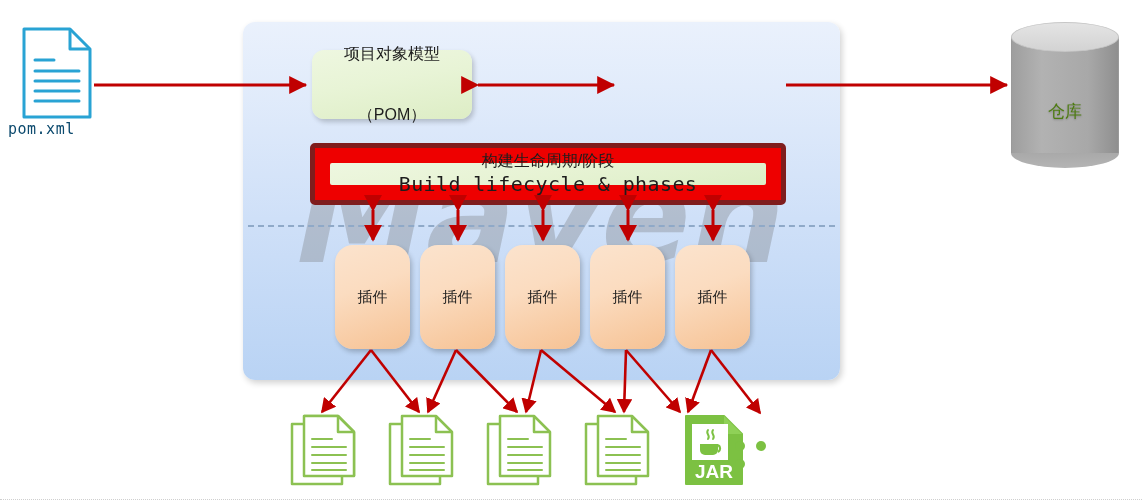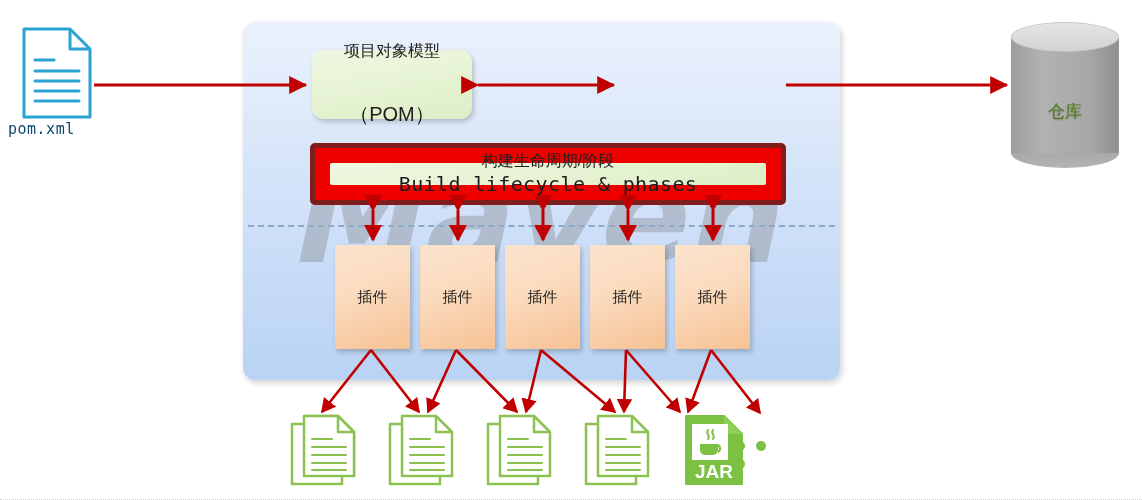--- a/index.html
+++ b/index.html
@@ -51,21 +51,21 @@
     border-radius:12px;
     background:linear-gradient(170deg,#eef7e0 0%,#e8f4d6 45%,#ddedc5 100%);
     box-shadow:2px 3px 5px rgba(0,0,0,.20);
     display:flex; flex-direction:column;
     align-items:center; justify-content:center;
     color:#1d1d1d; line-height:1.28; text-align:center;
   }
   #box-pom   { left:312px; top:50px; width:160px; height:69px;gap:40px; }
   #box-dep   { left:620px; top:50px; width:160px; height:69px; }
   .gbox .l1 { font-size:16px; }
-  .gbox .l2 { font-size:20px; }
+  .gbox .l2 { font-size:16px; }
   #box-dep .l2 { font-family:"DejaVu Sans Mono","Liberation Mono",monospace; font-size:15px; }
 
   
   .lifecycle-wrap {
     position:absolute; left:310px; top:143px; width:476px; height:62px;
     border:5px solid #7f1d1d; border-radius:5px;
     background:#ee0000; padding:15px;
   }
   .lifecycle-inner {
     width:100%; height:100%;
@@ -76,21 +76,21 @@
   }
   .lifecycle-inner .l1 { font-size:16px; color:#1d1d1d; }
   .lifecycle-inner .l2 {
     font-family:"DejaVu Sans Mono","Liberation Mono",monospace;
     font-size:20px; color:#1d1d1d; letter-spacing:.4px;
   }
 
   
   .plugin {
     position:absolute; top:245px; width:75px; height:104px;
-    border-radius:0;
+    border-radius:18px;
     background:linear-gradient(160deg,#fbe3cd 0%,#fbdcc0 40%,#f6c294 100%);
     box-shadow:2px 3px 5px rgba(0,0,0,.22);
     display:flex; align-items:center; justify-content:center;
     font-size:15px; color:#1d1d1d;
   }
 
   
   .outdoc { position:absolute; top:414px; width:66px; height:72px; }
   .outdoc svg, .jardoc svg { display:block; }
   .jardoc { position:absolute; top:414px; width:60px; height:72px; }

